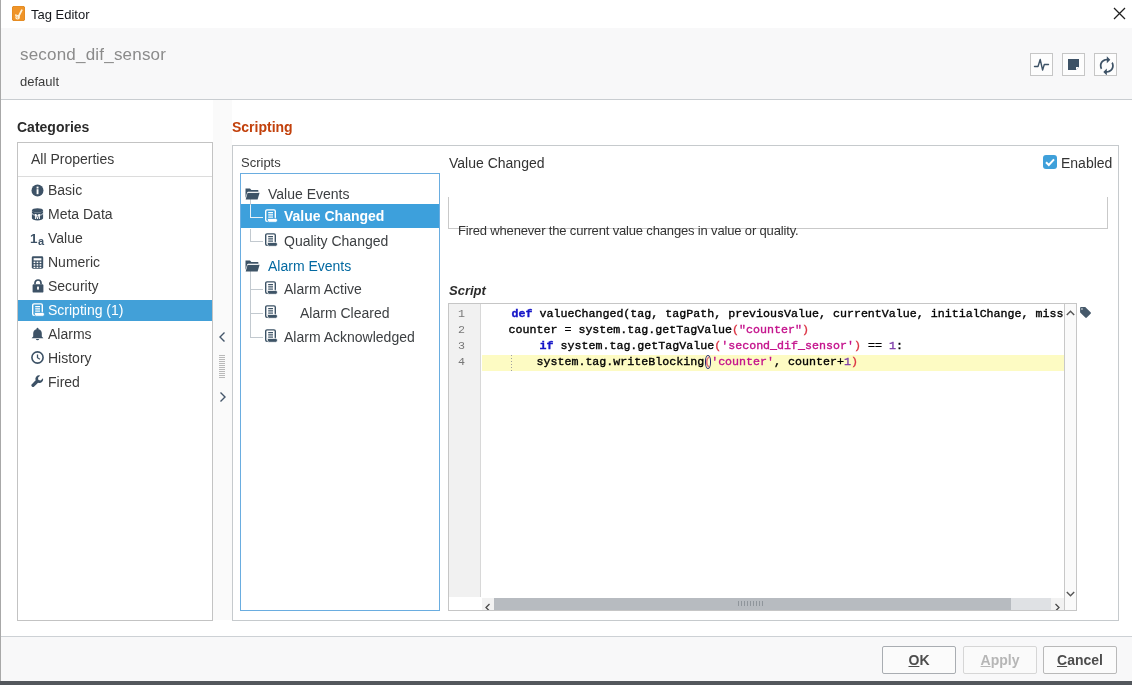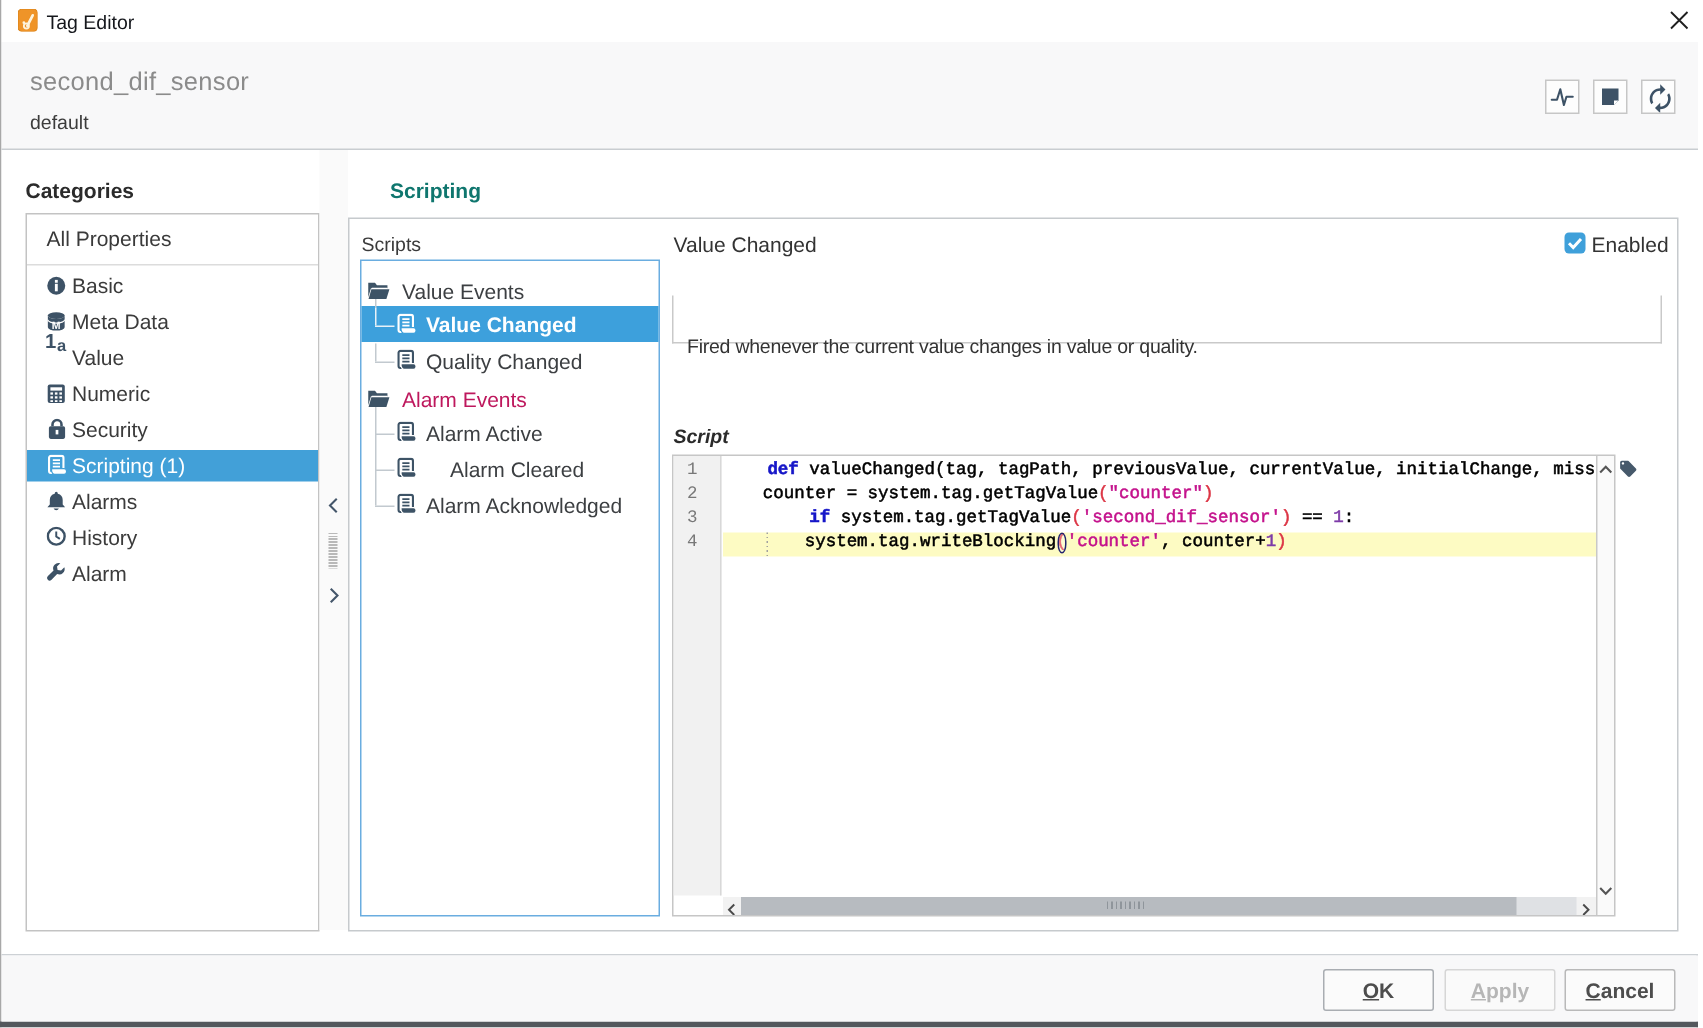--- a/index.html
+++ b/index.html
@@ -72,21 +72,21 @@
   <div class="abs" style="left:48px;top:182px;font-size:14px;color:#3b3b3b;text-align:right;">Basic</div>
 
   <svg class="abs" style="left:31px;top:208px;" width="13" height="13" viewBox="0 0 13 13">
     <ellipse cx="6.5" cy="2.4" rx="5.6" ry="2.2" fill="#3d5266"></ellipse>
     <path d="M0.9 2.4 v7.8 a5.6 2.2 0 0 0 11.2 0 v-7.8 a5.6 2.2 0 0 1 -11.2 0 Z" fill="#3d5266"></path>
     <path d="M0.9 5.2 a5.6 2.2 0 0 0 11.2 0" fill="none" stroke="#ffffff" stroke-width="0.8"></path>
     <text x="6.5" y="11" font-size="7" font-weight="bold" fill="#ffffff" text-anchor="middle" font-family="Liberation Sans">M</text>
   </svg>
   <div class="abs" style="left:48px;top:206px;font-size:14px;color:#3b3b3b;text-align:center;">Meta Data</div>
 
-  <div class="abs" style="left:30px;top:219px;width:18px;height:16px;color:#3d5266;font-weight:bold;"><span style="font-size:13.5px;">1</span><span style="font-size:11px;position:relative;top:1.5px;left:0.5px;">a</span></div>
+  <div class="abs" style="left:30px;top:229px;width:18px;height:16px;color:#3d5266;font-weight:bold;"><span style="font-size:13.5px;">1</span><span style="font-size:11px;position:relative;top:1.5px;left:0.5px;">a</span></div>
   <div class="abs" style="left:48px;top:230px;font-size:14px;color:#3b3b3b;">Value</div>
 
   <svg class="abs" style="left:31px;top:256px;" width="13" height="13" viewBox="0 0 13 13">
     <rect x="0.8" y="0.3" width="11.4" height="12.4" rx="1.4" fill="#3d5266"></rect>
     <rect x="2.6" y="2.2" width="7.8" height="2.2" fill="#ffffff"></rect>
     <g fill="#ffffff">
       <rect x="2.6" y="5.6" width="1.7" height="1.5"></rect>
         <rect x="5.6" y="5.6" width="1.7" height="1.5"></rect>
         <rect x="8.6" y="5.6" width="1.7" height="1.5"></rect>
       <rect x="2.6" y="8.2" width="1.7" height="1.5"></rect>
@@ -121,32 +121,32 @@
 
   <svg class="abs" style="left:31px;top:351px;" width="13" height="13" viewBox="0 0 13 13">
     <circle cx="6.5" cy="6.5" r="5.6" fill="none" stroke="#3d5266" stroke-width="1.6"></circle>
     <path d="M6.5 3.4 V6.7 L8.9 8.2" fill="none" stroke="#3d5266" stroke-width="1.3"></path>
   </svg>
   <div class="abs" style="left:48px;top:350px;font-size:14px;color:#3b3b3b;">History</div>
 
   <svg class="abs" style="left:30px;top:375px;" width="14" height="14" viewBox="0 0 14 14">
     <path d="M12.9 3.2 a3.6 3.6 0 0 1 -4.8 4.5 L4.2 11.6 a1.7 1.7 0 0 1 -2.4 -2.4 L5.7 5.3 a3.6 3.6 0 0 1 4.5 -4.8 L8 2.7 l0.4 2.3 L10.7 5.4 Z" fill="#3d5266"></path>
   </svg>
-  <div class="abs" style="left:48px;top:374px;font-size:14px;color:#3b3b3b;">Alarm</div>
+  <div class="abs" style="left:48px;top:374px;font-size:14px;color:#3b3b3b;">Fired</div>
 
   <div class="abs" style="left:213px;top:100px;width:19px;height:520px;background:#fafafa;"></div>
   <svg class="abs" style="left:217px;top:331px;" width="10" height="12" viewBox="0 0 10 12">
       <path d="M7.5 1.5 L3 6 L7.5 10.5" fill="none" stroke="#44566a" stroke-width="1.4"></path>
     </svg>
   <div class="abs" style="left:219px;top:355px;width:6px;height:24px;background:repeating-linear-gradient(to bottom,#b9b9b9 0,#b9b9b9 1px,transparent 1px,transparent 2px);"></div>
   <svg class="abs" style="left:218px;top:391px;" width="10" height="12" viewBox="0 0 10 12">
       <path d="M2.5 1.5 L7 6 L2.5 10.5" fill="none" stroke="#44566a" stroke-width="1.4"></path>
     </svg>
 
-  <div class="abs" style="left:232px;top:119px;font-size:14px;font-weight:bold;color:#0f766e;margin-left:28px;">Scripting</div>
+  <div class="abs" style="left:232px;top:119px;font-size:14px;font-weight:bold;color:#c2410c;">Scripting</div>
   <div class="abs" style="left:232px;top:145px;width:887px;height:476px;border:1px solid #c6cacd;"></div>
 
   <div class="abs" style="left:241px;top:155px;font-size:13px;color:#3a3a3a;">Scripts</div>
   <div class="abs" style="left:240px;top:173px;width:200px;height:438px;background:#ffffff;border:1px solid #6aade0;"></div>
 
   <div class="abs" style="left:241px;top:204px;width:198px;height:24px;background:#3da0dc;"></div>
 
   <div class="abs" style="left:250px;top:199px;width:1px;height:6px;background:#c2c9cf;"></div>
   <div class="abs" style="left:250px;top:205px;width:1px;height:12px;background:#e8f1f8;"></div>
   <div class="abs" style="left:250px;top:217px;width:13px;height:1px;background:#e8f1f8;"></div>
@@ -161,21 +161,21 @@
     <path d="M0.5 1.5 h4.5 l1.3 1.6 h7 v2 h-11 l-1.8 6 Z" fill="#3d5366"></path>
     <path d="M2.6 5.8 h12 l-2 6.6 H0.7 Z" fill="#3d5366"></path>
     <path d="M2.9 5.2 h10.3" stroke="#ffffff" stroke-width="0.9"></path>
   </svg>
   <svg class="abs" style="left:245px;top:259px;" width="15" height="13" viewBox="0 0 15 13">
     <path d="M0.5 1.5 h4.5 l1.3 1.6 h7 v2 h-11 l-1.8 6 Z" fill="#3d5366"></path>
     <path d="M2.6 5.8 h12 l-2 6.6 H0.7 Z" fill="#3d5366"></path>
     <path d="M2.9 5.2 h10.3" stroke="#ffffff" stroke-width="0.9"></path>
   </svg>
   <div class="abs" style="left:268px;top:186px;font-size:14px;color:#3c3f42;">Value Events</div>
-  <div class="abs" style="left:268px;top:258px;font-size:14px;color:#be185d;">Alarm Events</div>
+  <div class="abs" style="left:268px;top:258px;font-size:14px;color:#0369a1;">Alarm Events</div>
 
   <svg class="abs" style="left:264px;top:209px;" width="14" height="14" viewBox="0 0 14 14">
     <rect x="1.7" y="0.9" width="9.6" height="11.4" rx="1.3" fill="none" stroke="#ffffff" stroke-width="1.4"></rect>
     <path d="M4.2 3.7 h4.8 M4.2 5.9 h4.8 M4.2 8.1 h4.8" stroke="#ffffff" stroke-width="1.2"></path>
     <path d="M3.4 9.4 c-0.4 2.4 0.9 3.9 2.1 3.9 h6.2 c1.1 0 1.7-0.9 1.7-1.95 c0-1.05-0.6-1.95-1.7-1.95 z" fill="#ffffff" stroke="#3da0dc" stroke-width="0.8"></path>
   </svg>
   <div class="abs" style="left:284px;top:208px;font-size:14px;font-weight:bold;color:#ffffff;">Value Changed</div>
 
   <svg class="abs" style="left:264px;top:233px;" width="14" height="14" viewBox="0 0 14 14">
     <rect x="1.7" y="0.9" width="9.6" height="11.4" rx="1.3" fill="none" stroke="#3d5366" stroke-width="1.4"></rect>

